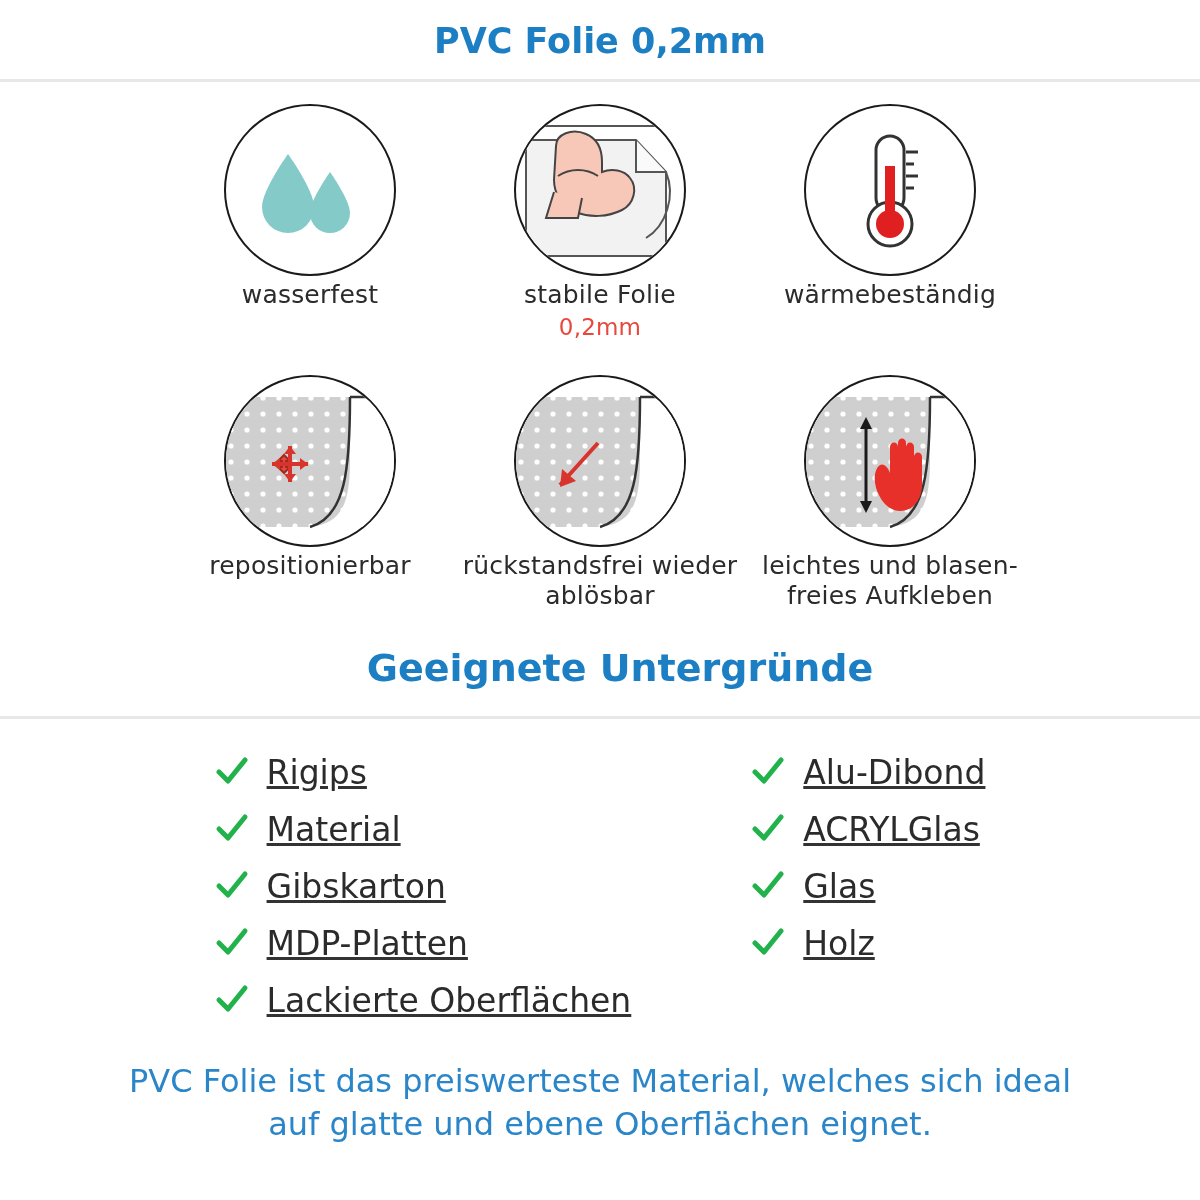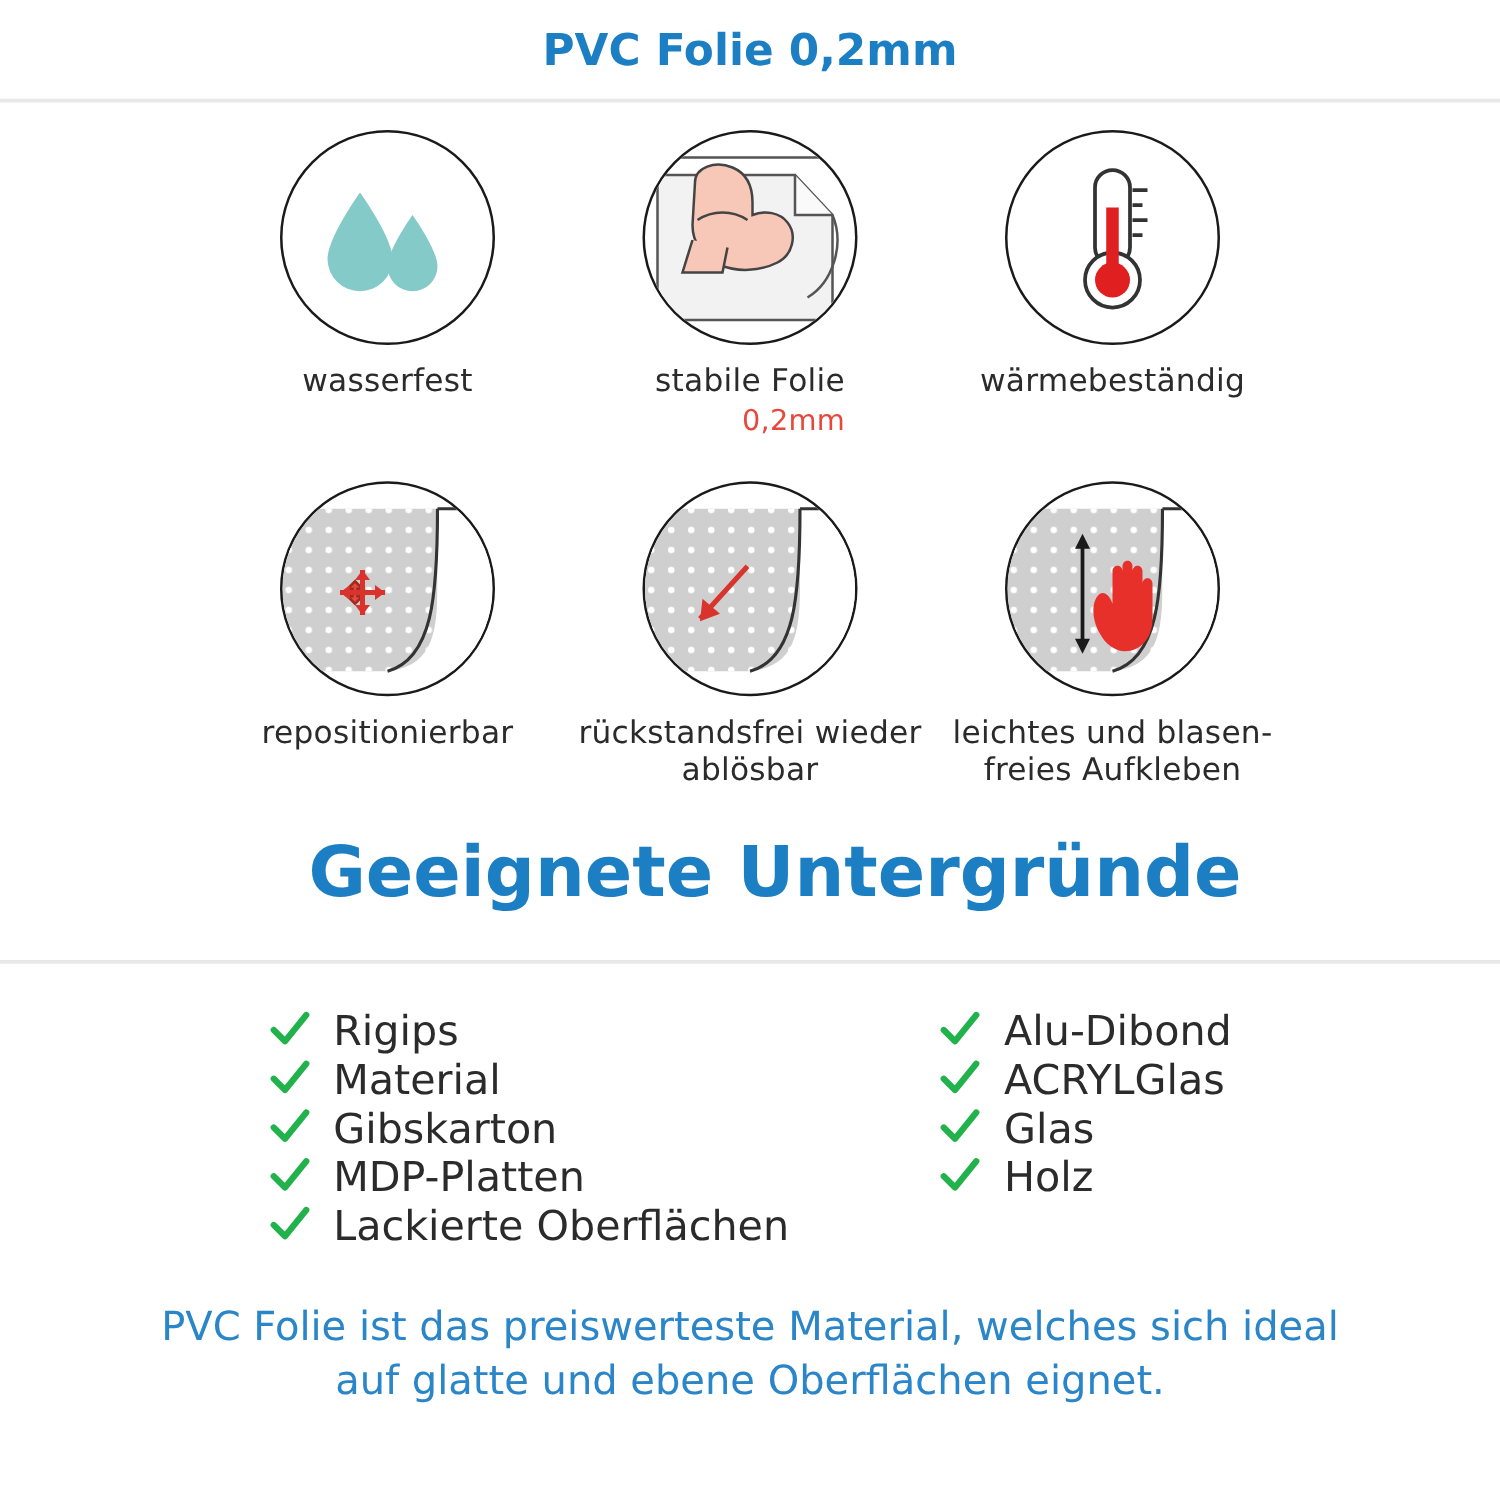--- a/index.html
+++ b/index.html
@@ -56,57 +56,57 @@
   .circle {
     width: 168px;
     height: 168px;
     border-radius: 50%;
     border: 2px solid #1a1a1a;
     position: relative;
     overflow: hidden;
     background: #ffffff;
   }
   .caption {
-    margin-top: 14px;
+    margin-top: 4px;
     text-align: center;
     font-size: 25px;
     color: #2b2b2b;
     line-height: 1.22;
     letter-spacing: .2px;
   }
   .caption .sub {
     display: block;
     color: #e8483c;
     font-size: 23px;
     margin-top: 2px;
-    text-align: right;
   }
 
   
   .section-title {
     text-align: center;
     color: #1d7fc3;
-    font-size: 56px;
+    font-size: 38px;
     font-weight: bold;
     padding-top: 34px;
-    padding-bottom: 37px;
+    padding-bottom: 26px;
     margin-left: 40px;
   }
 
   
   .substrates {
     display: flex;
     justify-content: center;
     padding-top: 34px;
     gap: 120px;
   }
   .sub-col {
     display: flex;
     flex-direction: column;
-    gap: 0;
+    gap: 18px;
+    text-decoration: underline;
   }
   .sub-item {
     display: flex;
     align-items: center;
     gap: 18px;
     font-size: 33px;
     color: #2b2b2b;
   }
   .check {
     width: 34px;

